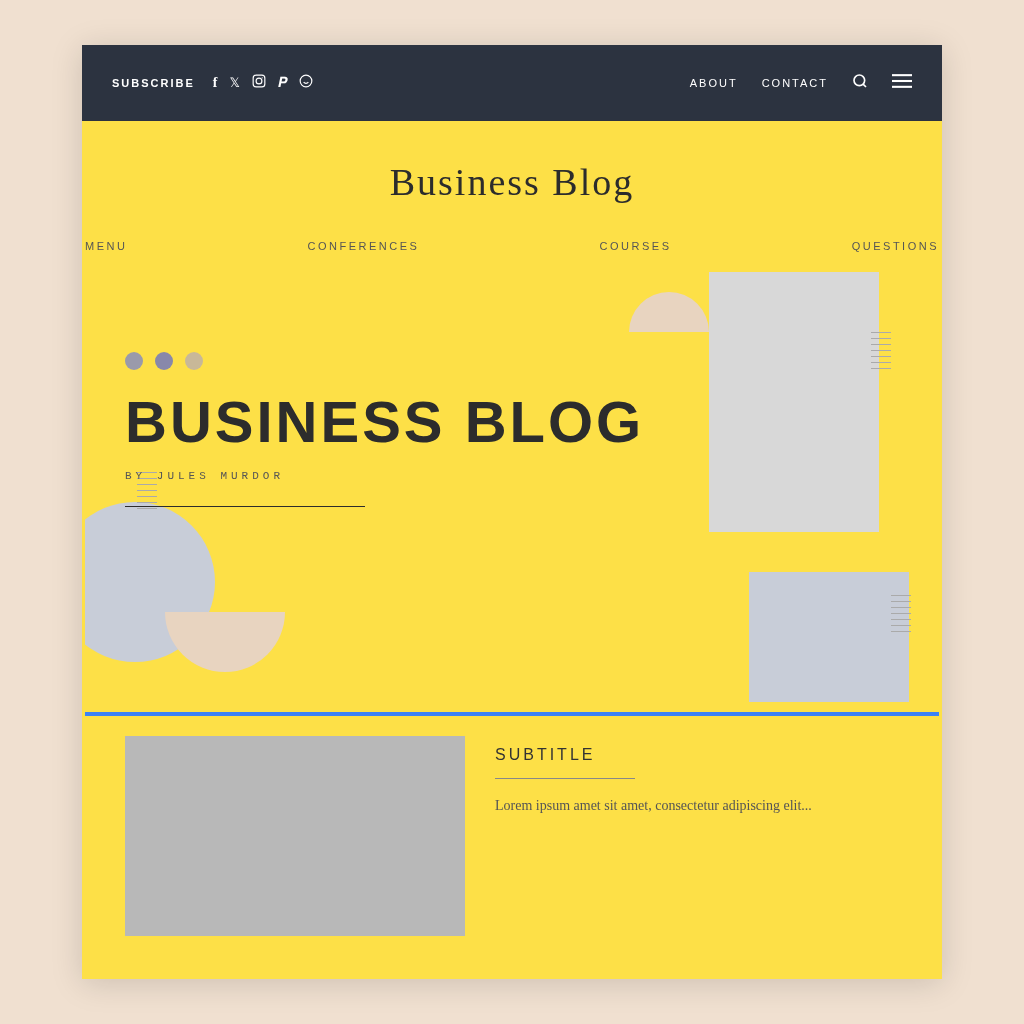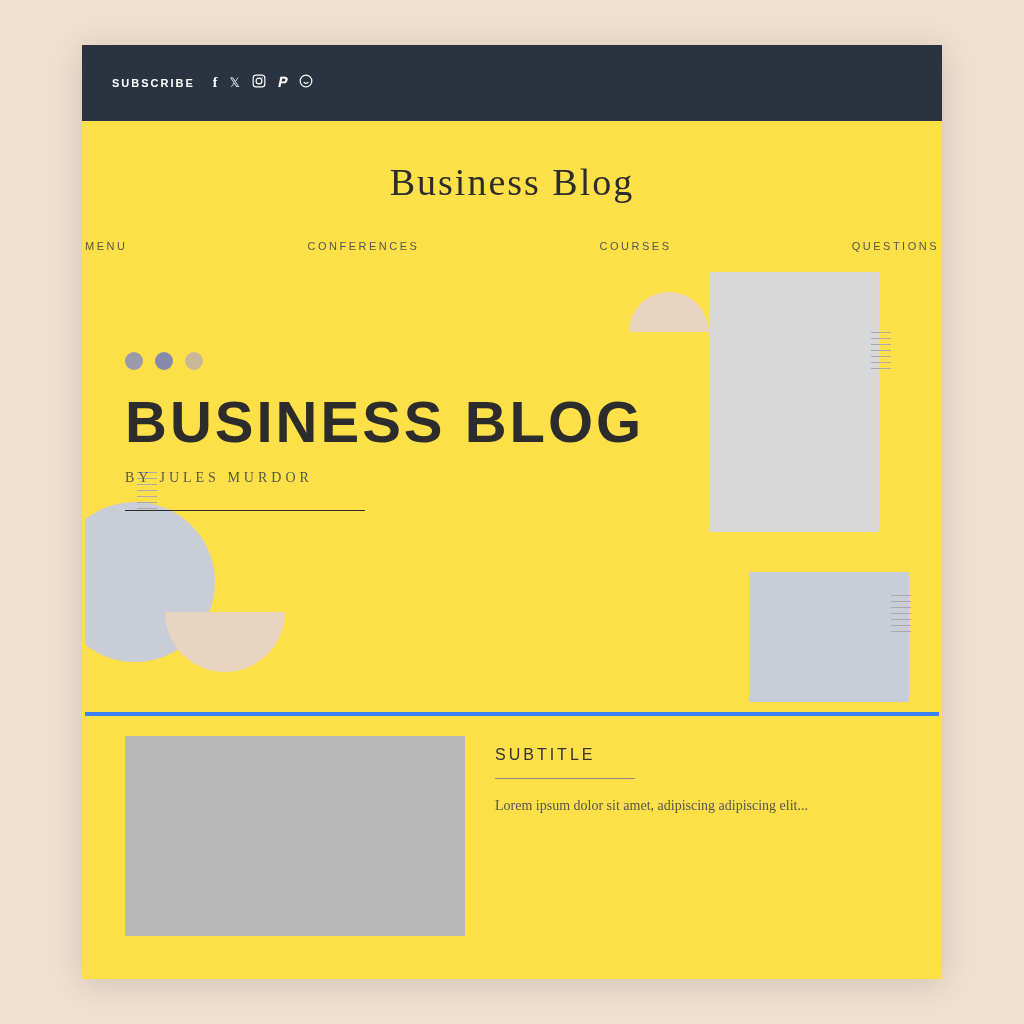--- a/index.html
+++ b/index.html
@@ -254,22 +254,22 @@
       letter-spacing: 3px;
       text-transform: uppercase;
       color: #2c2c2c;
       position: relative;
       z-index: 3;
       line-height: 1.1;
       margin-bottom: 14px;
     }
 
     .hero-subtitle {
-      font-family: Liberation Serif, serif;
-      font-size: 14px;
+      font-family: Liberation Mono, monospace;
+      font-size: 11px;
       letter-spacing: 4px;
       text-transform: uppercase;
       color: #555;
       position: relative;
       z-index: 3;
       margin-bottom: 24px;
       margin-top: 16px;
     }
 
     .hero-divider {
@@ -347,20 +347,37 @@
       <span style="font-family:serif;">𝑷</span>
       <span>
         <svg width="14" height="14" viewBox="0 0 24 24" fill="none" stroke="white" stroke-width="2">
             <circle cx="12" cy="12" r="10"></circle>
             <path d="M8 14s1.5 2 4 2 4-2 4-2"></path>
             <line x1="9" y1="9" x2="9.01" y2="9"></line>
             <line x1="15" y1="9" x2="15.01" y2="9"></line>
           </svg>
       </span>
     </div>
+    <div class="nav-right">
+      <span class="nav-link">ABOUT</span>
+      <span class="nav-link">CONTACT</span>
+      <span class="nav-icon">
+        <svg width="16" height="16" viewBox="0 0 24 24" fill="none" stroke="white" stroke-width="2.5">
+            <circle cx="11" cy="11" r="8"></circle>
+            <line x1="21" y1="21" x2="16.65" y2="16.65"></line>
+          </svg>
+      </span>
+      <span class="nav-icon">
+        <svg width="20" height="16" viewBox="0 0 24 18" fill="none" stroke="white" stroke-width="2.5">
+            <line x1="0" y1="2" x2="24" y2="2"></line>
+            <line x1="0" y1="9" x2="24" y2="9"></line>
+            <line x1="0" y1="16" x2="24" y2="16"></line>
+          </svg>
+      </span>
+    </div>
   </nav>
 
   <div class="main-content">
 
     <div class="site-title-section">
       <h1 class="site-title">Business Blog</h1>
     </div>
 
     <nav class="sub-nav">
       <span class="sub-nav-item">MENU</span>
@@ -415,19 +432,19 @@
       <p class="hero-subtitle">BY JULES MURDOR</p>
       <div class="hero-divider"></div>
     </div>
 
     <div class="article-section">
       <div class="article-row">
         <div class="article-image"></div>
         <div class="article-text">
           <p class="article-subtitle">SUBTITLE</p>
           <div class="article-divider"></div>
-          <p class="article-body">Lorem ipsum dolor sit amet, adipiscing adipiscing elit...</p>
+          <p class="article-body">Lorem ipsum amet sit amet, consectetur adipiscing elit...</p>
         </div>
       </div>
     </div>
 
   </div>
 </div>
 
 </body></html>

